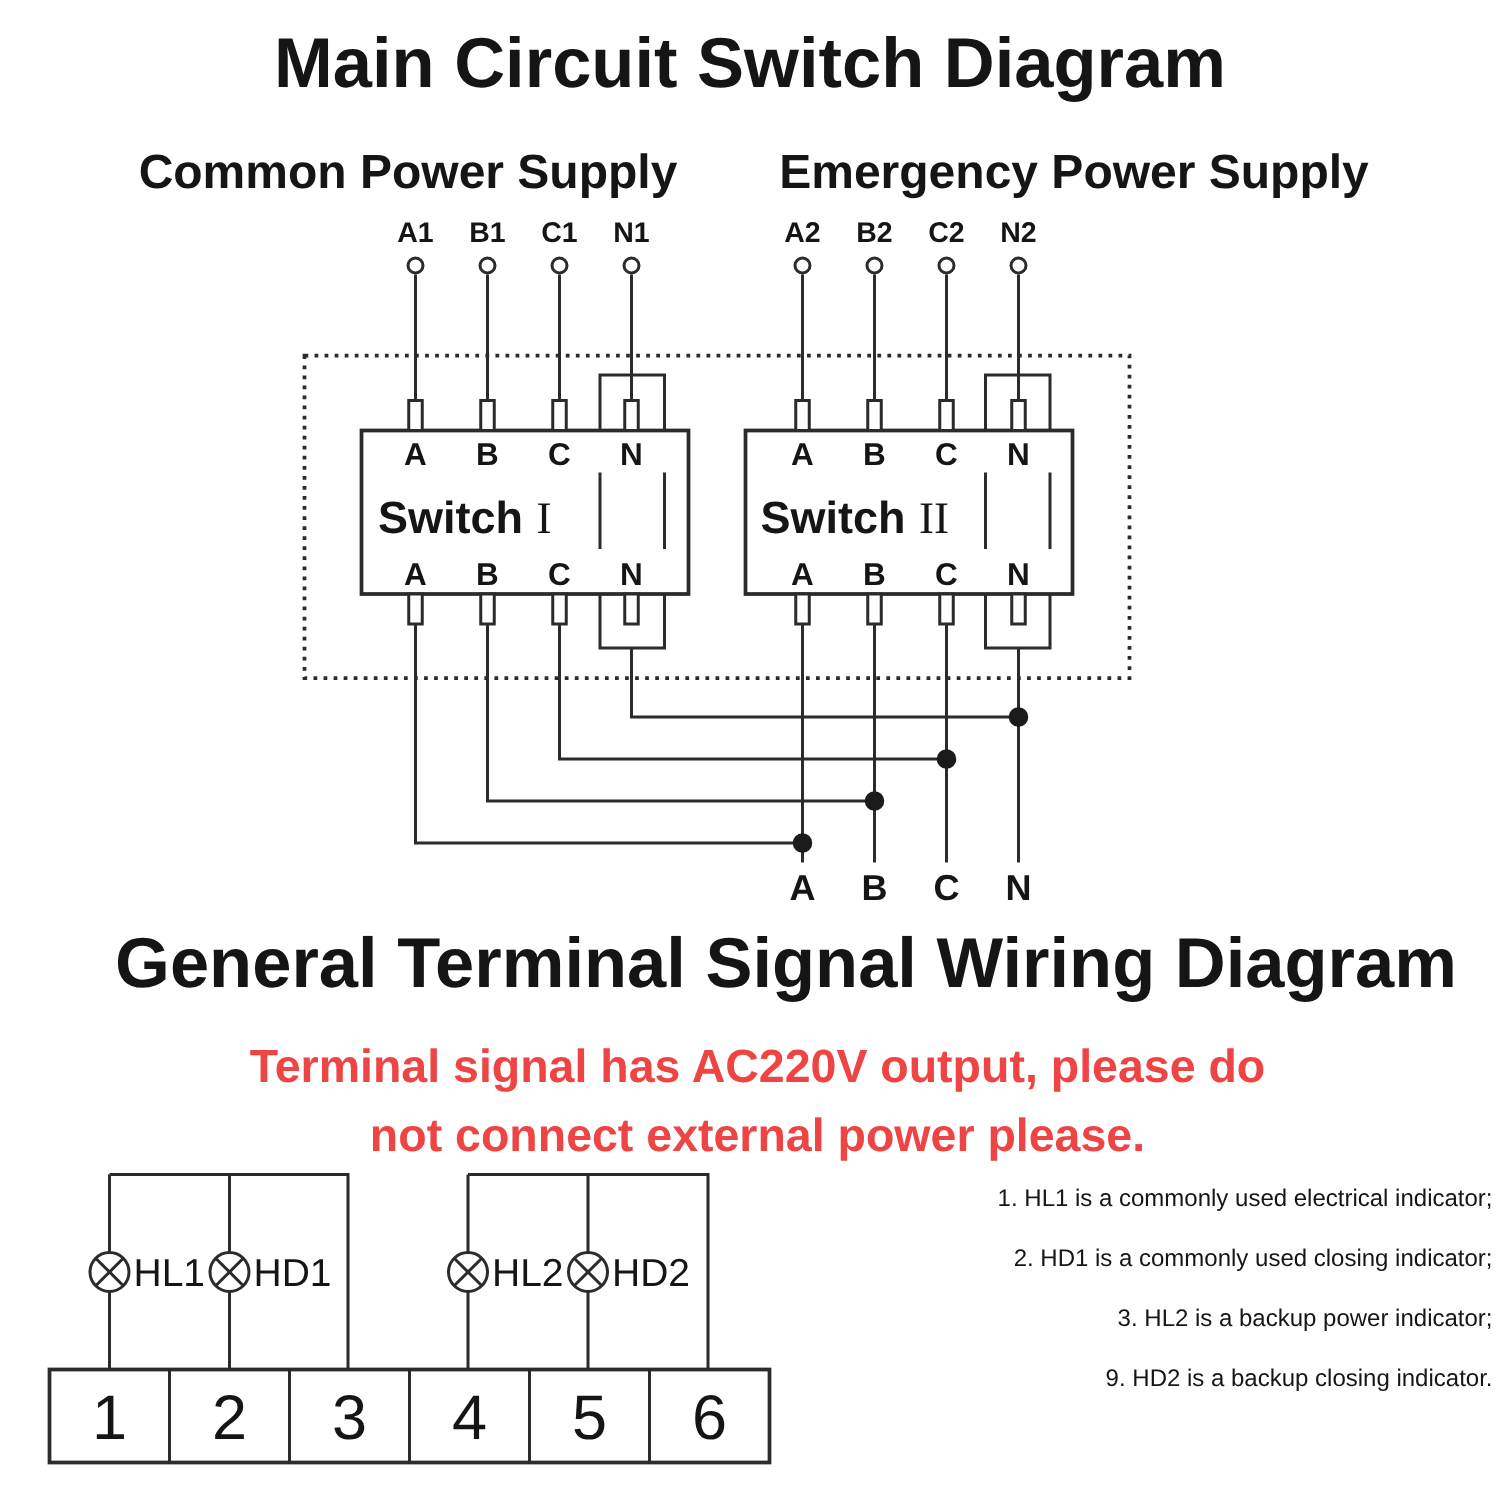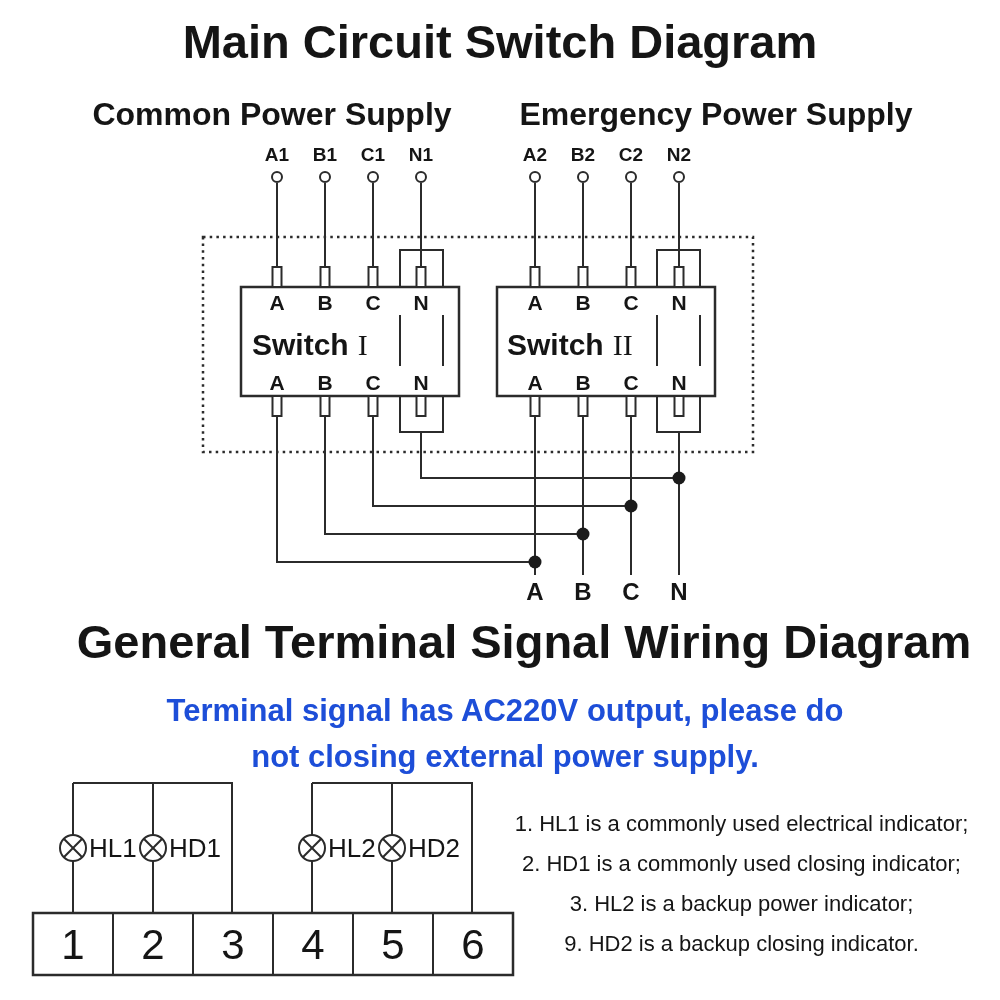--- a/index.html
+++ b/index.html
@@ -5,21 +5,21 @@
   html, body { margin:0; padding:0; background:#ffffff; overflow:hidden; }
   body { width:1000px; height:1000px; font-family:"Liberation Sans", sans-serif; color:#151515; }
   .page { position:relative; width:1000px; height:1000px; background:#fff; }
   .abs { position:absolute; }
   .title-main { top:14px; left:0; width:1000px; text-align:center; font-size:47px; font-weight:bold; white-space:nowrap; }
   .subtitle { top:96px; font-size:32px; font-weight:bold; text-align:center; white-space:nowrap; }
   .sub-common { left:72px; width:400px; }
   .sub-emergency { left:516px; width:400px; }
   .title-terminal { top:614px; left:0; width:1000px; text-align:center; font-size:47px; font-weight:bold; white-space:nowrap;padding-left:24px; }
   .warning { top:688px; left:10px; width:990px; text-align:center; font-size:31px; font-weight:bold; line-height:46px; }
-  .notes { top:804px; left:488px; width:507px; text-align:center; font-size:22px; line-height:40px; }
+  .notes { top:780px; left:488px; width:507px; text-align:right; font-size:16px; line-height:40px; }
   .note-line { white-space:nowrap; }
   svg.diagram { position:absolute; top:0; left:0; }
   .w   { fill:none; stroke:#2b2b2b; stroke-width:2; }
   .boxw{ fill:#ffffff; stroke:#2b2b2b; stroke-width:2.5; }
   .pin { fill:#ffffff; stroke:#2b2b2b; stroke-width:2; }
   .oc  { fill:#ffffff; stroke:#2b2b2b; stroke-width:2; }
   .dotted { fill:none; stroke:#2b2b2b; stroke-width:2.5; stroke-dasharray:2.5 4.2; }
   .dot { fill:#1b1b1b; stroke:none; }
   svg text { fill:#151515; font-family:"Liberation Sans", sans-serif; }
   .tlbl { font-size:19px; font-weight:bold; text-anchor:middle; }
@@ -180,23 +180,23 @@
       <text class="cellnum" x="153" y="959">2</text>
       <text class="cellnum" x="233" y="959">3</text>
       <text class="cellnum" x="313" y="959">4</text>
       <text class="cellnum" x="393" y="959">5</text>
       <text class="cellnum" x="473" y="959">6</text>
     </g>
   </svg>
 
   <div class="abs title-terminal">General Terminal Signal Wiring Diagram</div>
 
-  <div class="abs warning" style="color:#1d4ed8;">
+  <div class="abs warning" style="color:#ef4444;">
     <div class="warning-line">Terminal signal has AC220V output, please do</div>
-    <div class="warning-line">not closing external power supply.</div>
+    <div class="warning-line">not connect external power please.</div>
   </div>
 
   <div class="abs notes">
     <div class="note-line">1. HL1 is a commonly used electrical indicator;</div>
     <div class="note-line">2. HD1 is a commonly used closing indicator;</div>
     <div class="note-line">3. HL2 is a backup power indicator;</div>
     <div class="note-line">9. HD2 is a backup closing indicator.</div>
   </div>
 
 </div>

